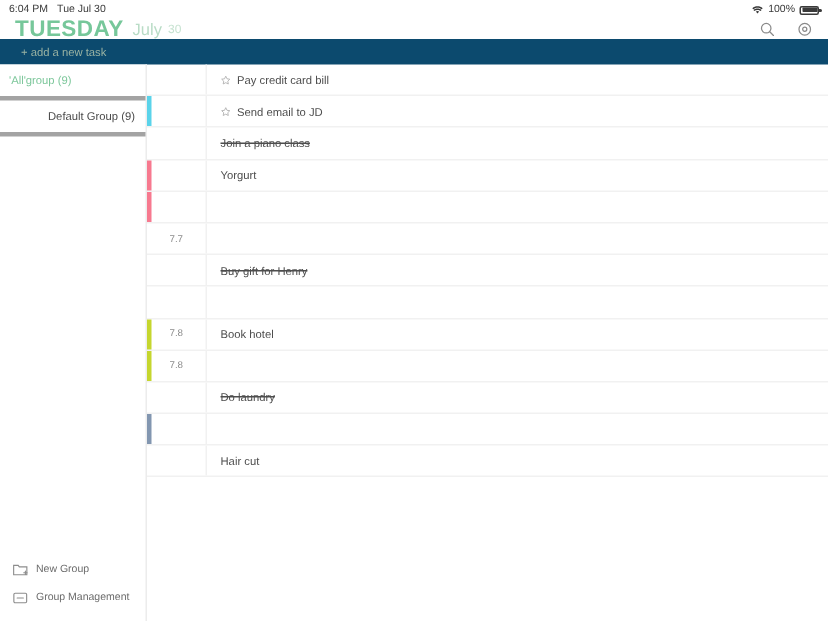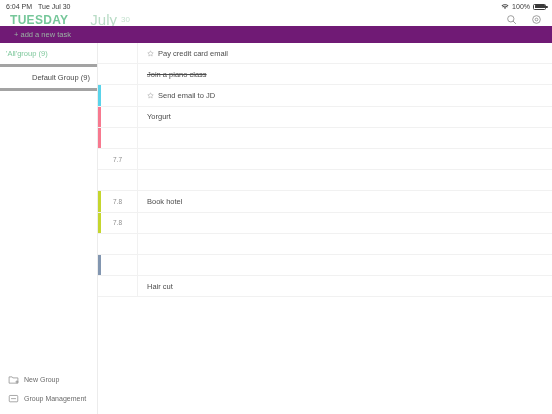--- a/index.html
+++ b/index.html
@@ -64,49 +64,49 @@
   .appheader {
     position: absolute;
     top: 13px; left: 0;
     width: 552px; height: 13px;
     display: flex;
     align-items: center;
     padding: 0 10px;
     box-sizing: border-box;
   }
   .title-day {
-    font-size: 12px;
+    font-size: 15px;
     font-weight: bold;
     color: #76c79a;
     letter-spacing: 0.3px;
   }
   .title-month {
-    font-size: 15px;
+    font-size: 11px;
     color: #b9dcc6;
-    margin-left: 22px;
+    margin-left: 6px;
   }
   .title-date {
     font-size: 8px;
     color: #c6e2d0;
     margin-left: 4px;
   }
   .hdr-actions {
     margin-left: auto;
     display: flex;
     align-items: center;
     gap: 14px;
   }
   .hdr-ico { width: 11px; height: 11px; display: block; color: #8a8a8a; }
 
   
   .addbar {
     position: absolute;
     top: 26px; left: 0;
     width: 552px; height: 17px;
-    background: #701a75;
+    background: #0c4a6e;
     display: flex;
     align-items: center;
     padding-left: 14px;
     box-sizing: border-box;
   }
   .addbar-text {
     font-size: 7.5px;
     color: #9ab3a3;
   }
 
@@ -287,69 +287,78 @@
       </div>
     </div>
 
     <div class="tasklist" id="task-list">
         <div class="task-row">
           <div class="cell-date"></div>
           <div class="cell-title">
             <svg class="star-ico" viewBox="0 0 16 16" fill="none" stroke="currentColor" stroke-width="1.3">
               <path d="M8 1.8l1.9 4 4.3.6-3.1 3 .8 4.3L8 11.7 4.1 13.7l.8-4.3-3.1-3 4.3-.6z" stroke-linejoin="round"></path>
             </svg>
-            <span>Pay credit card email</span>
-          </div>
-        </div>
-        <div class="task-row">
-          <div class="cell-date"></div>
-          <div class="cell-title done">
-            <span>Join a piano class</span>
+            <span>Pay credit card bill</span>
           </div>
         </div>
         <div class="task-row">
           <div class="colorbar" style="background: rgb(90, 211, 234);"></div>
           <div class="cell-date"></div>
           <div class="cell-title">
             <svg class="star-ico" viewBox="0 0 16 16" fill="none" stroke="currentColor" stroke-width="1.3">
               <path d="M8 1.8l1.9 4 4.3.6-3.1 3 .8 4.3L8 11.7 4.1 13.7l.8-4.3-3.1-3 4.3-.6z" stroke-linejoin="round"></path>
             </svg>
             <span>Send email to JD</span>
           </div>
         </div>
         <div class="task-row">
+          <div class="cell-date"></div>
+          <div class="cell-title done">
+            <span>Join a piano class</span>
+          </div>
+        </div>
+        <div class="task-row">
           <div class="colorbar" style="background: rgb(247, 121, 143);"></div>
           <div class="cell-date"></div>
           <div class="cell-title">
             <span>Yorgurt</span>
           </div>
         </div>
         <div class="task-row">
           <div class="colorbar" style="background: rgb(247, 121, 143);"></div>
           <div class="cell-date"></div>
         </div>
         <div class="task-row">
           <div class="cell-date">7.7</div>
+        </div>
+        <div class="task-row">
+          <div class="cell-date"></div>
+          <div class="cell-title done">
+            <span>Buy gift for Henry</span>
+          </div>
         </div>
         <div class="task-row">
           <div class="cell-date"></div>
         </div>
         <div class="task-row">
           <div class="colorbar" style="background: rgb(197, 214, 46);"></div>
           <div class="cell-date">7.8</div>
           <div class="cell-title">
             <span>Book hotel</span>
           </div>
         </div>
         <div class="task-row">
           <div class="colorbar" style="background: rgb(197, 214, 46);"></div>
           <div class="cell-date">7.8</div>
         </div>
         <div class="task-row">
           <div class="cell-date"></div>
+          <div class="cell-title done">
+            <span>Do laundry</span>
+          </div>
         </div>
         <div class="task-row">
           <div class="colorbar" style="background: rgb(130, 150, 176);"></div>
           <div class="cell-date"></div>
         </div>
         <div class="task-row">
           <div class="cell-date"></div>
           <div class="cell-title">
             <span>Hair cut</span>
           </div>

